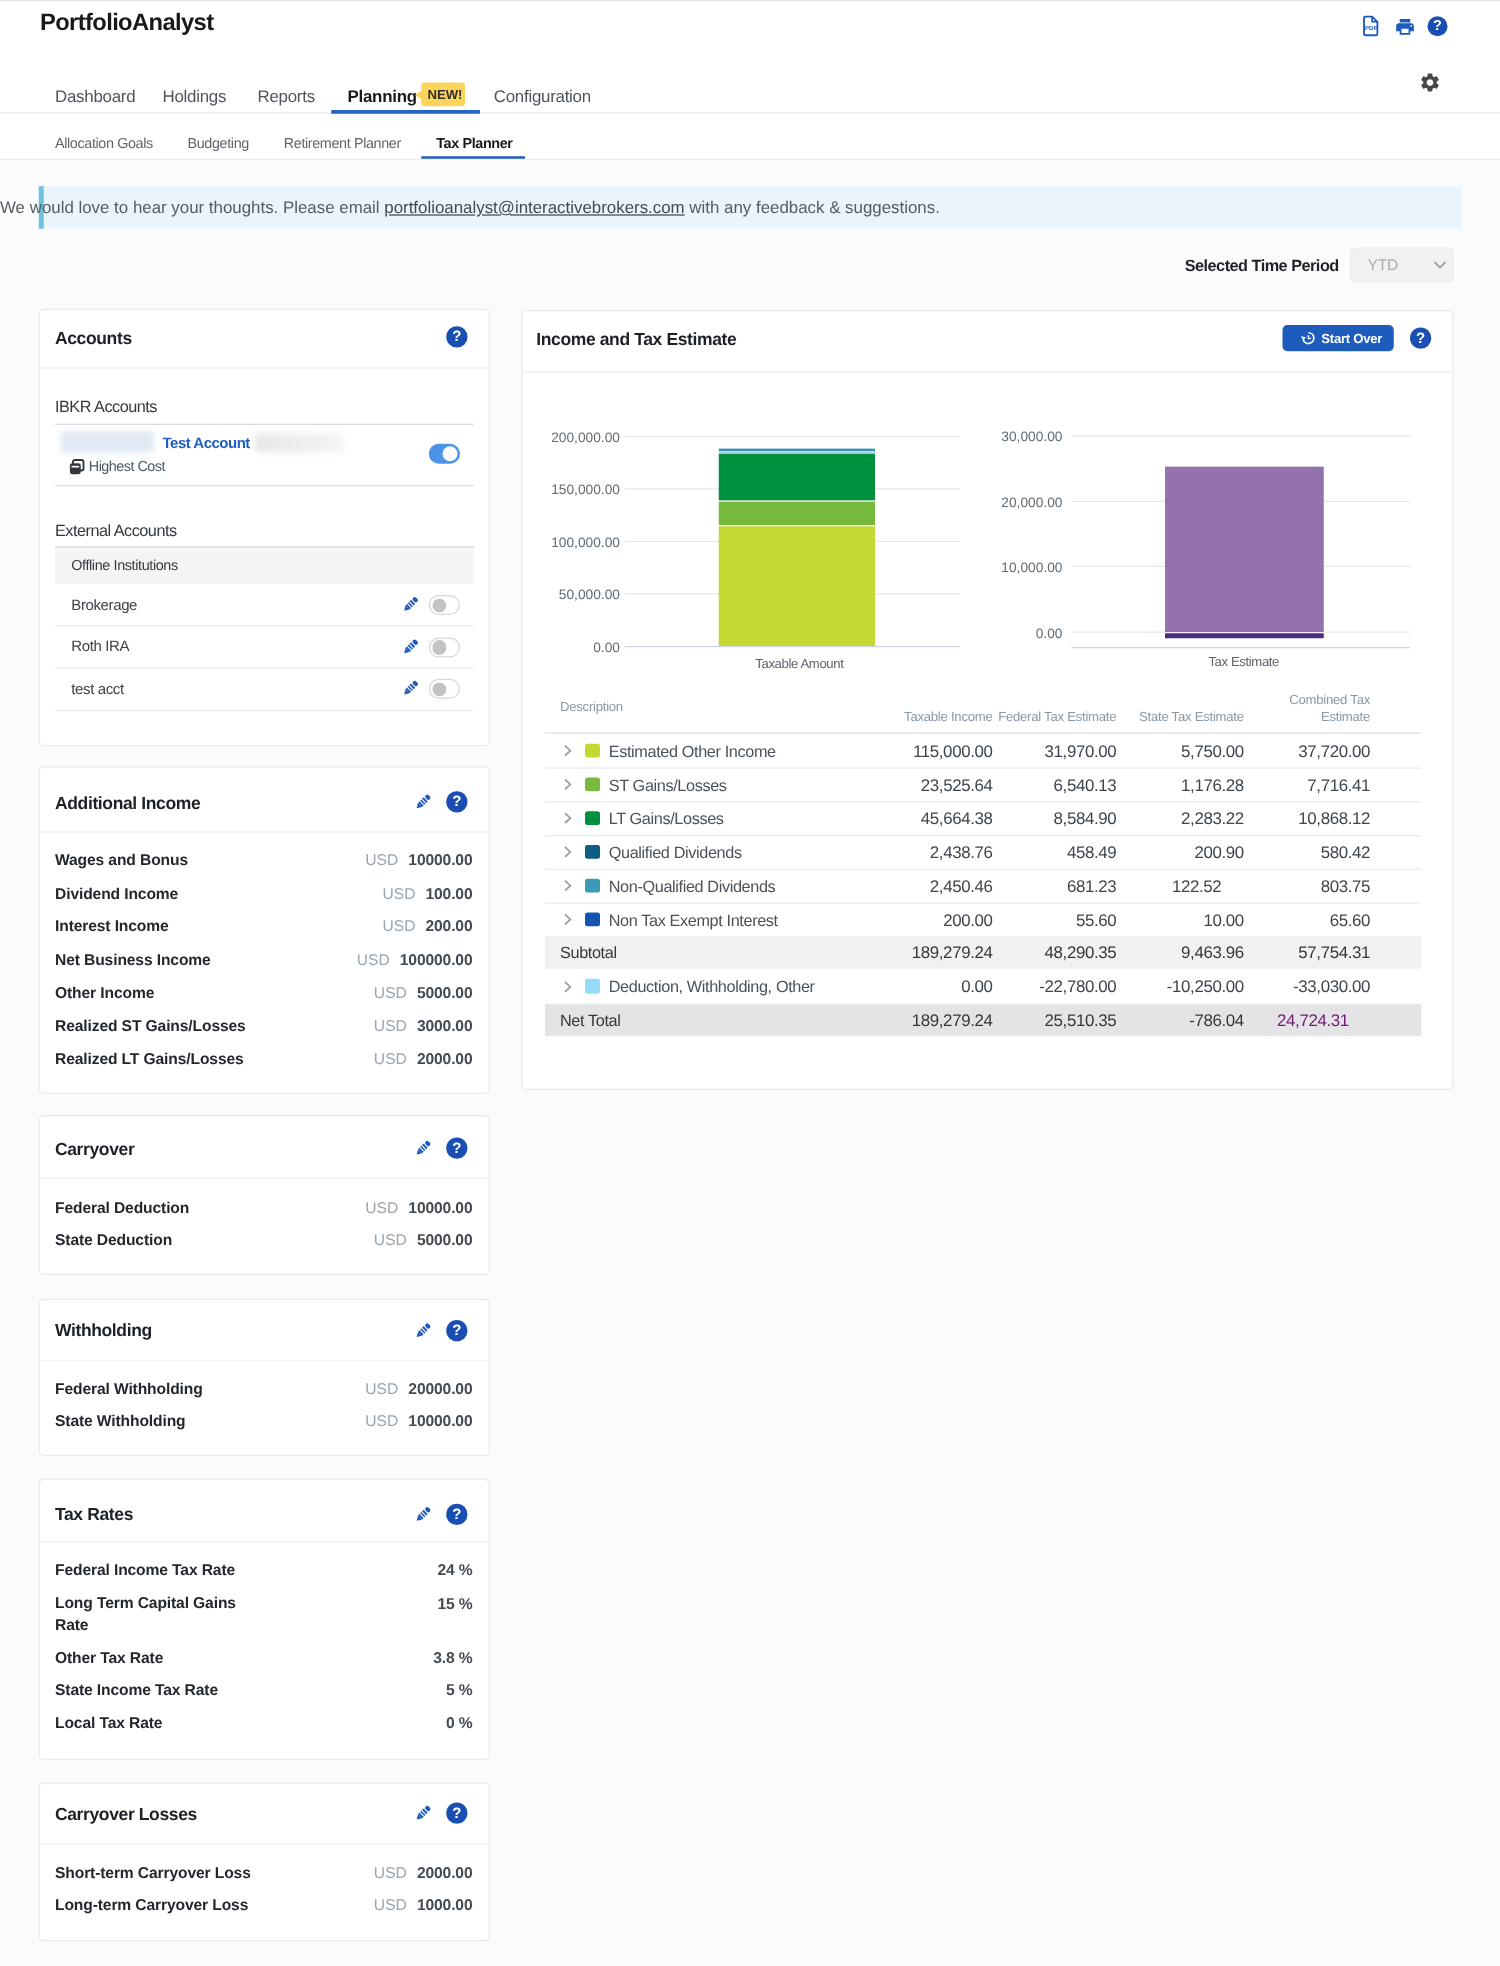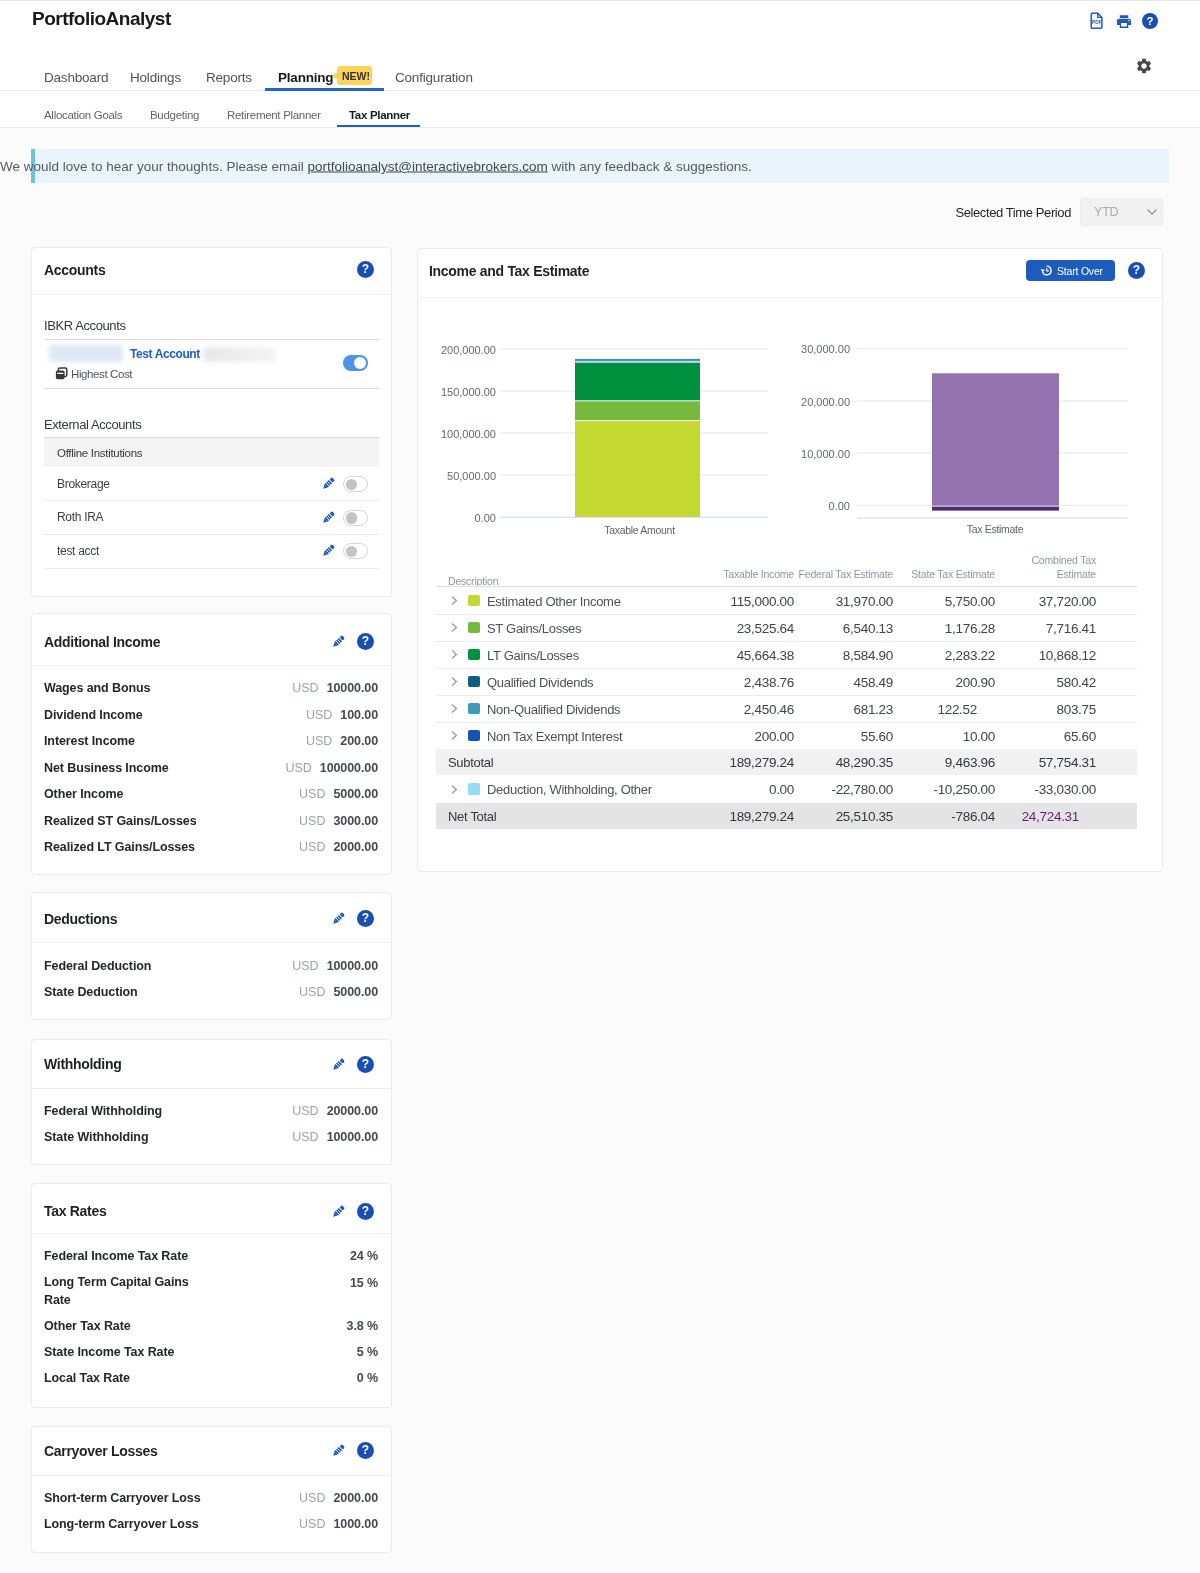--- a/index.html
+++ b/index.html
@@ -65,21 +65,21 @@
 <div class="abs" style="left:0;top:127px;width:1200px;height:1px;background:#ededee"></div>
 <div class="abs cy" style="left:44px;top:115px;font-size:11.5px;color:#60666c;letter-spacing:-.3px">Allocation Goals</div>
 <div class="abs cy" style="left:150px;top:115px;font-size:11.5px;color:#60666c;letter-spacing:-.3px">Budgeting</div>
 <div class="abs cy" style="left:227px;top:115px;font-size:11.5px;color:#60666c;letter-spacing:-.3px">Retirement Planner</div>
 <div class="abs cy" style="left:349px;top:115px;font-size:11.5px;font-weight:700;color:#17191c;letter-spacing:-.3px">Tax Planner</div>
 <div class="abs" style="left:337px;top:124.5px;width:83px;height:2.5px;background:#1f5fc0"></div>
 
 <div class="abs" style="left:31px;top:149px;width:1138px;height:34px;background:#e9f5fb;border-left:4px solid #6fc2de"></div>
 <div class="abs cy" style="left:0;top:166px;width:1200px;text-align:left;font-size:13.5px;color:#555b61">We would love to hear your thoughts. Please email <span style="text-decoration:underline;color:#43494f">portfolioanalyst@interactivebrokers.com</span> with any feedback &amp; suggestions.</div>
 
-<div class="abs cy" style="right:129px;top:212px;font-size:13px;font-weight:400;color:#1d2126;letter-spacing:-.4px">Selected Time Period</div>
+<div class="abs cy" style="right:129px;top:212px;font-size:13px;font-weight:700;color:#1d2126;letter-spacing:-.4px">Selected Time Period</div>
 <div class="abs" style="left:1080px;top:198px;width:83px;height:28px;background:#f1f1f2;border:1px solid #ececec;border-radius:4px"></div>
 <div class="abs cy" style="left:1094px;top:212px;font-size:12.5px;color:#ababab;letter-spacing:-.2px">YTD</div>
 <svg class="abs" style="left:1146px;top:208px" width="12" height="8" viewBox="0 0 12 8">
       <path d="M1.5 1.5 L6 6 L10.5 1.5" stroke="#9b9b9b" stroke-width="1.4" fill="none"></path>
     </svg>
 
 <div class="card" style="left:31px;top:247px;width:361px;height:350px"></div>
 <div class="ct cy" style="left:44px;top:270px">Accounts</div>
 <div class="qi" style="left:357px;top:261px">?</div>
 <div class="hline" style="left:32px;top:294px;width:359px"></div>
@@ -174,21 +174,21 @@
 <div class="lbl cy" style="left:44px;top:767.5px">Net Business Income</div>
 <div class="val cy" style="right:822px;top:767.5px"><span class="u">USD</span>100000.00</div>
 <div class="lbl cy" style="left:44px;top:794px">Other Income</div>
 <div class="val cy" style="right:822px;top:794px"><span class="u">USD</span>5000.00</div>
 <div class="lbl cy" style="left:44px;top:820.5px">Realized ST Gains/Losses</div>
 <div class="val cy" style="right:822px;top:820.5px"><span class="u">USD</span>3000.00</div>
 <div class="lbl cy" style="left:44px;top:847px">Realized LT Gains/Losses</div>
 <div class="val cy" style="right:822px;top:847px"><span class="u">USD</span>2000.00</div>
 
 <div class="card" style="left:31px;top:892px;width:361px;height:128px"></div>
-<div class="ct cy" style="left:44px;top:918.5px">Deductions</div>
+<div class="ct cy" style="left:44px;top:918.5px">Carryover</div>
 <svg class="pencil" style="left:330px;top:910px" viewBox="0 0 17 17">
       <g transform="rotate(-45 8.5 8.5)" fill="#1d5bbd">
         <path d="M1.2 8.5 L5 6.2 L5 10.8 Z"></path>
         <rect x="5" y="6.2" width="6.3" height="4.6"></rect>
         <rect x="12.1" y="6.2" width="3.3" height="4.6" rx="1.65"></rect>
       </g>
       <g transform="rotate(-45 8.5 8.5)" stroke="#fff" stroke-width="0.85">
         <line x1="7.1" y1="6.2" x2="7.1" y2="10.8"></line>
         <line x1="9.2" y1="6.2" x2="9.2" y2="10.8"></line>
       </g>
@@ -267,21 +267,21 @@
 <div class="val cy" style="right:822px;top:1524px"><span class="u">USD</span>1000.00</div>
 
 <div class="card" style="left:417px;top:248px;width:746px;height:624px"></div>
 <div class="ct cy" style="left:429px;top:271px">Income and Tax Estimate</div>
 <div class="abs" style="left:1026px;top:260px;width:89px;height:21px;background:#1d5bbd;border-radius:4px"></div>
 <svg class="abs" style="left:1040px;top:264px" width="13" height="13" viewBox="0 0 16 16">
       <path d="M8.3 2.7 a5.3 5.3 0 1 1 -5.2 6.4" fill="none" stroke="#fff" stroke-width="1.7"></path>
       <path d="M0.8 6.1 L3.2 9.9 L6.0 7.1 Z" fill="#fff"></path>
       <path d="M8.3 5.2 V8.4 H10.8" stroke="#fff" stroke-width="1.4" fill="none"></path>
     </svg>
-<div class="abs cy" style="left:1057px;top:270.5px;font-size:10.5px;font-weight:400;color:#fff;letter-spacing:-.2px">Start Over</div>
+<div class="abs cy" style="left:1057px;top:270.5px;font-size:10.5px;font-weight:700;color:#fff;letter-spacing:-.2px">Start Over</div>
 <div class="qi" style="left:1128px;top:262px">?</div>
 <div class="hline" style="left:418px;top:296.5px;width:744px"></div>
 
 <svg class="abs" style="left:430px;top:335px" width="710" height="210" viewBox="0 0 710 210">
 
   <g stroke="#e6e6e6" stroke-width="1">
     <line x1="70" y1="14" x2="338" y2="14"></line>
     <line x1="70" y1="56" x2="338" y2="56"></line>
     <line x1="70" y1="98" x2="338" y2="98"></line>
     <line x1="70" y1="140" x2="338" y2="140"></line>
@@ -313,21 +313,21 @@
     <text x="420" y="70.5">20,000.00</text>
     <text x="420" y="122.5">10,000.00</text>
     <text x="420" y="175">0.00</text>
   </g>
   <rect x="502" y="38.3" width="127" height="132.3" fill="#9472ae"></rect>
   <rect x="502" y="171.6" width="127" height="4" fill="#4a2b7d"></rect>
   <line x1="427" y1="183" x2="698" y2="183" stroke="#ccd6eb" stroke-width="1"></line>
   <text x="565" y="198" font-family="Liberation Sans,sans-serif" font-size="10.5" fill="#5b646d" text-anchor="middle" letter-spacing="-0.3">Tax Estimate</text>
 </svg>
 
-<div class="thead cy" style="left:448px;top:581px;text-align:left">Description</div>
+<div class="thead cy" style="left:448px;top:566px;text-align:left">Description</div>
 <div class="thead cy" style="right:406px;top:573.5px">Taxable Income</div>
 <div class="thead cy" style="right:307px;top:573.5px">Federal Tax Estimate</div>
 <div class="thead cy" style="right:205px;top:573.5px">State Tax Estimate</div>
 <div class="thead cy" style="right:104px;top:559.5px">Combined Tax</div>
 <div class="thead cy" style="right:104px;top:573.5px">Estimate</div>
 <div class="abs" style="left:436px;top:585.5px;width:701px;height:1px;background:#dfe0e1"></div>
 
 <div class="rline" style="left:436px;top:613.5px;width:701px"></div>
 <div class="rline" style="left:436px;top:640.5px;width:701px"></div>
 <div class="rline" style="left:436px;top:667.5px;width:701px"></div>

